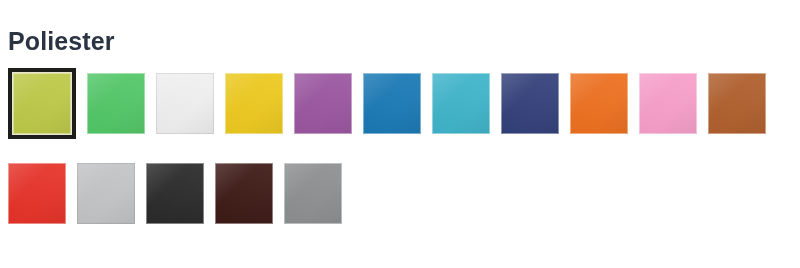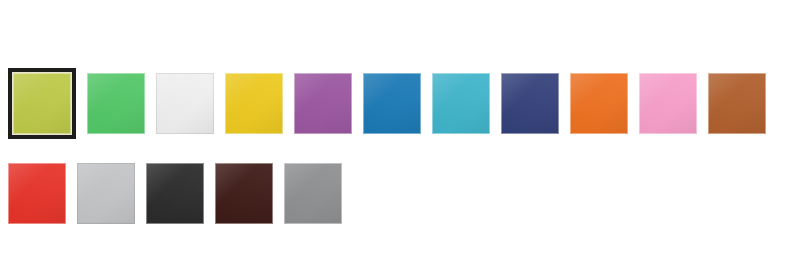--- a/index.html
+++ b/index.html
@@ -101,20 +101,21 @@
     clip: rect(0 0 0 0);
     white-space: nowrap;
     border: 0;
   }
 </style>
 </head>
 <body style="background: rgb(255, 255, 255);">
 
 <div class="page">
 
+  <h1 class="swatch-title">Poliester</h1>
 
   <div class="swatch-grid">
     <div class="swatch-row">
         <button class="swatch is-selected" type="button" aria-pressed="true" style="background: rgb(189, 201, 72); box-shadow: rgb(232, 228, 208) 0px 0px 0px 1px, rgb(29, 29, 27) 0px 0px 0px 5px;">
           <span class="swatch-fill"></span>
           <span class="swatch-edge"></span>
           <span class="sr-only">lime-olive</span>
         </button>
         <button class="swatch" type="button" aria-pressed="false" style="background: rgb(82, 199, 103);">
           <span class="swatch-fill"></span>

